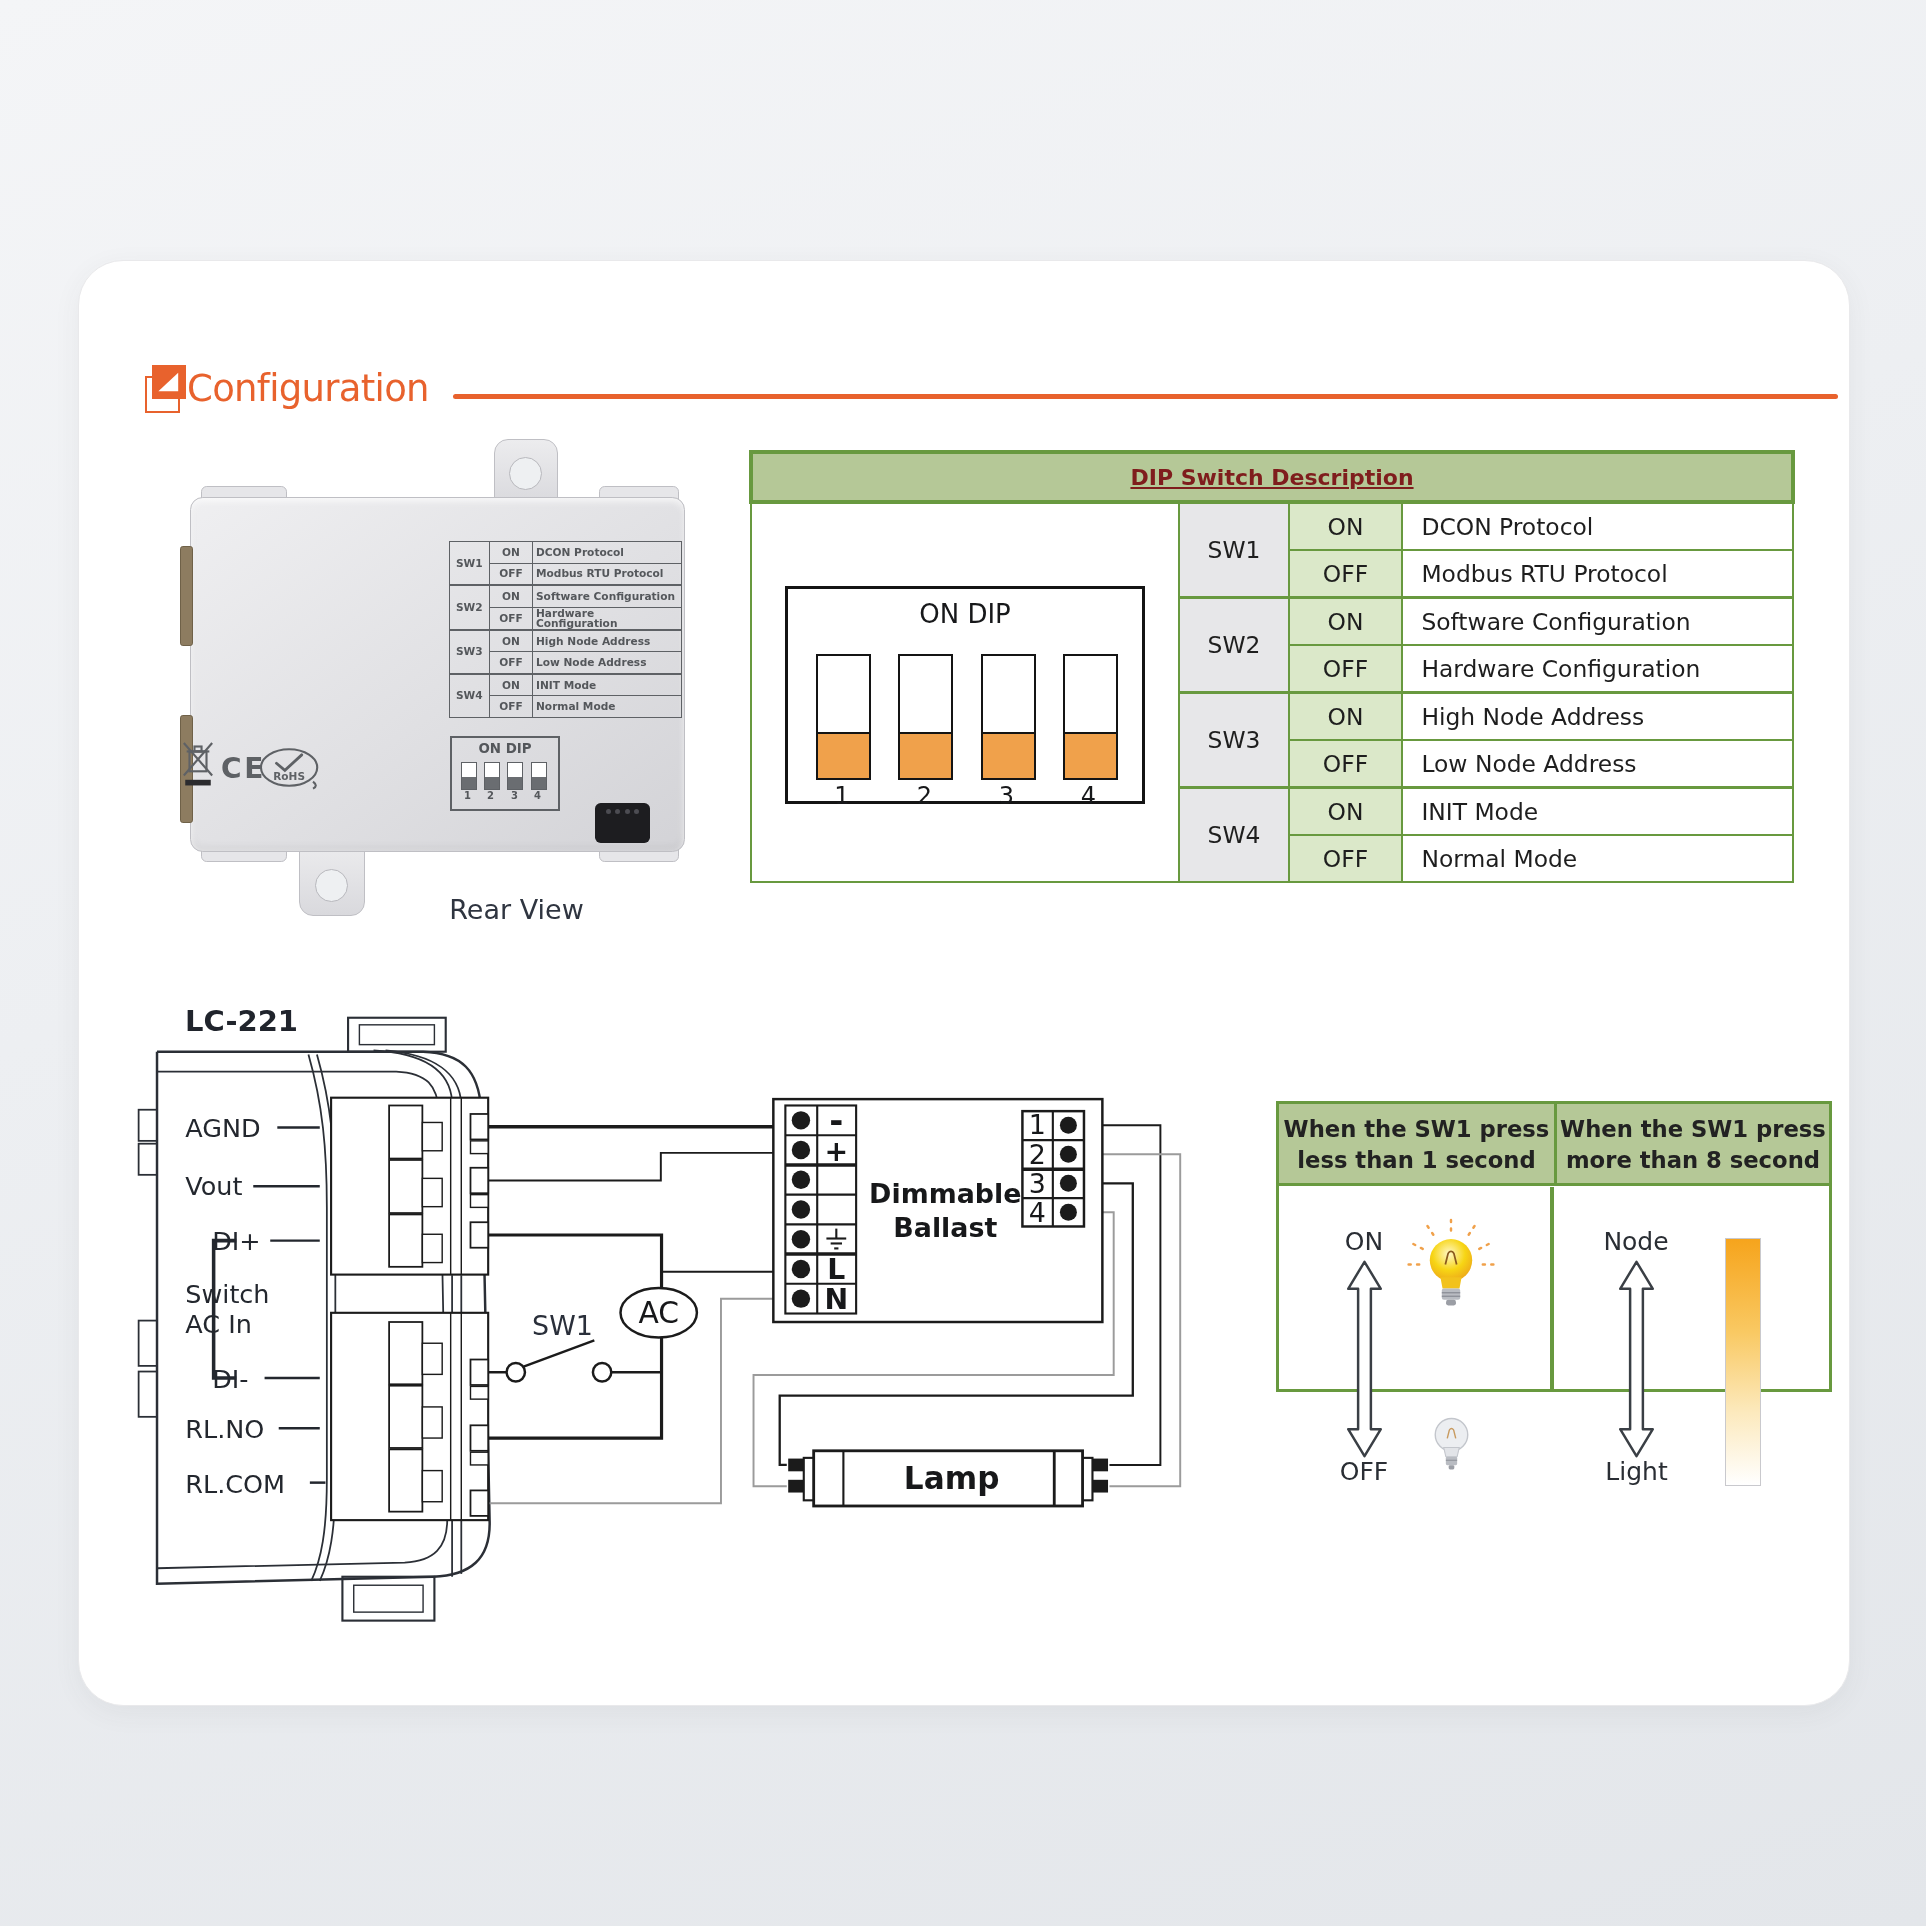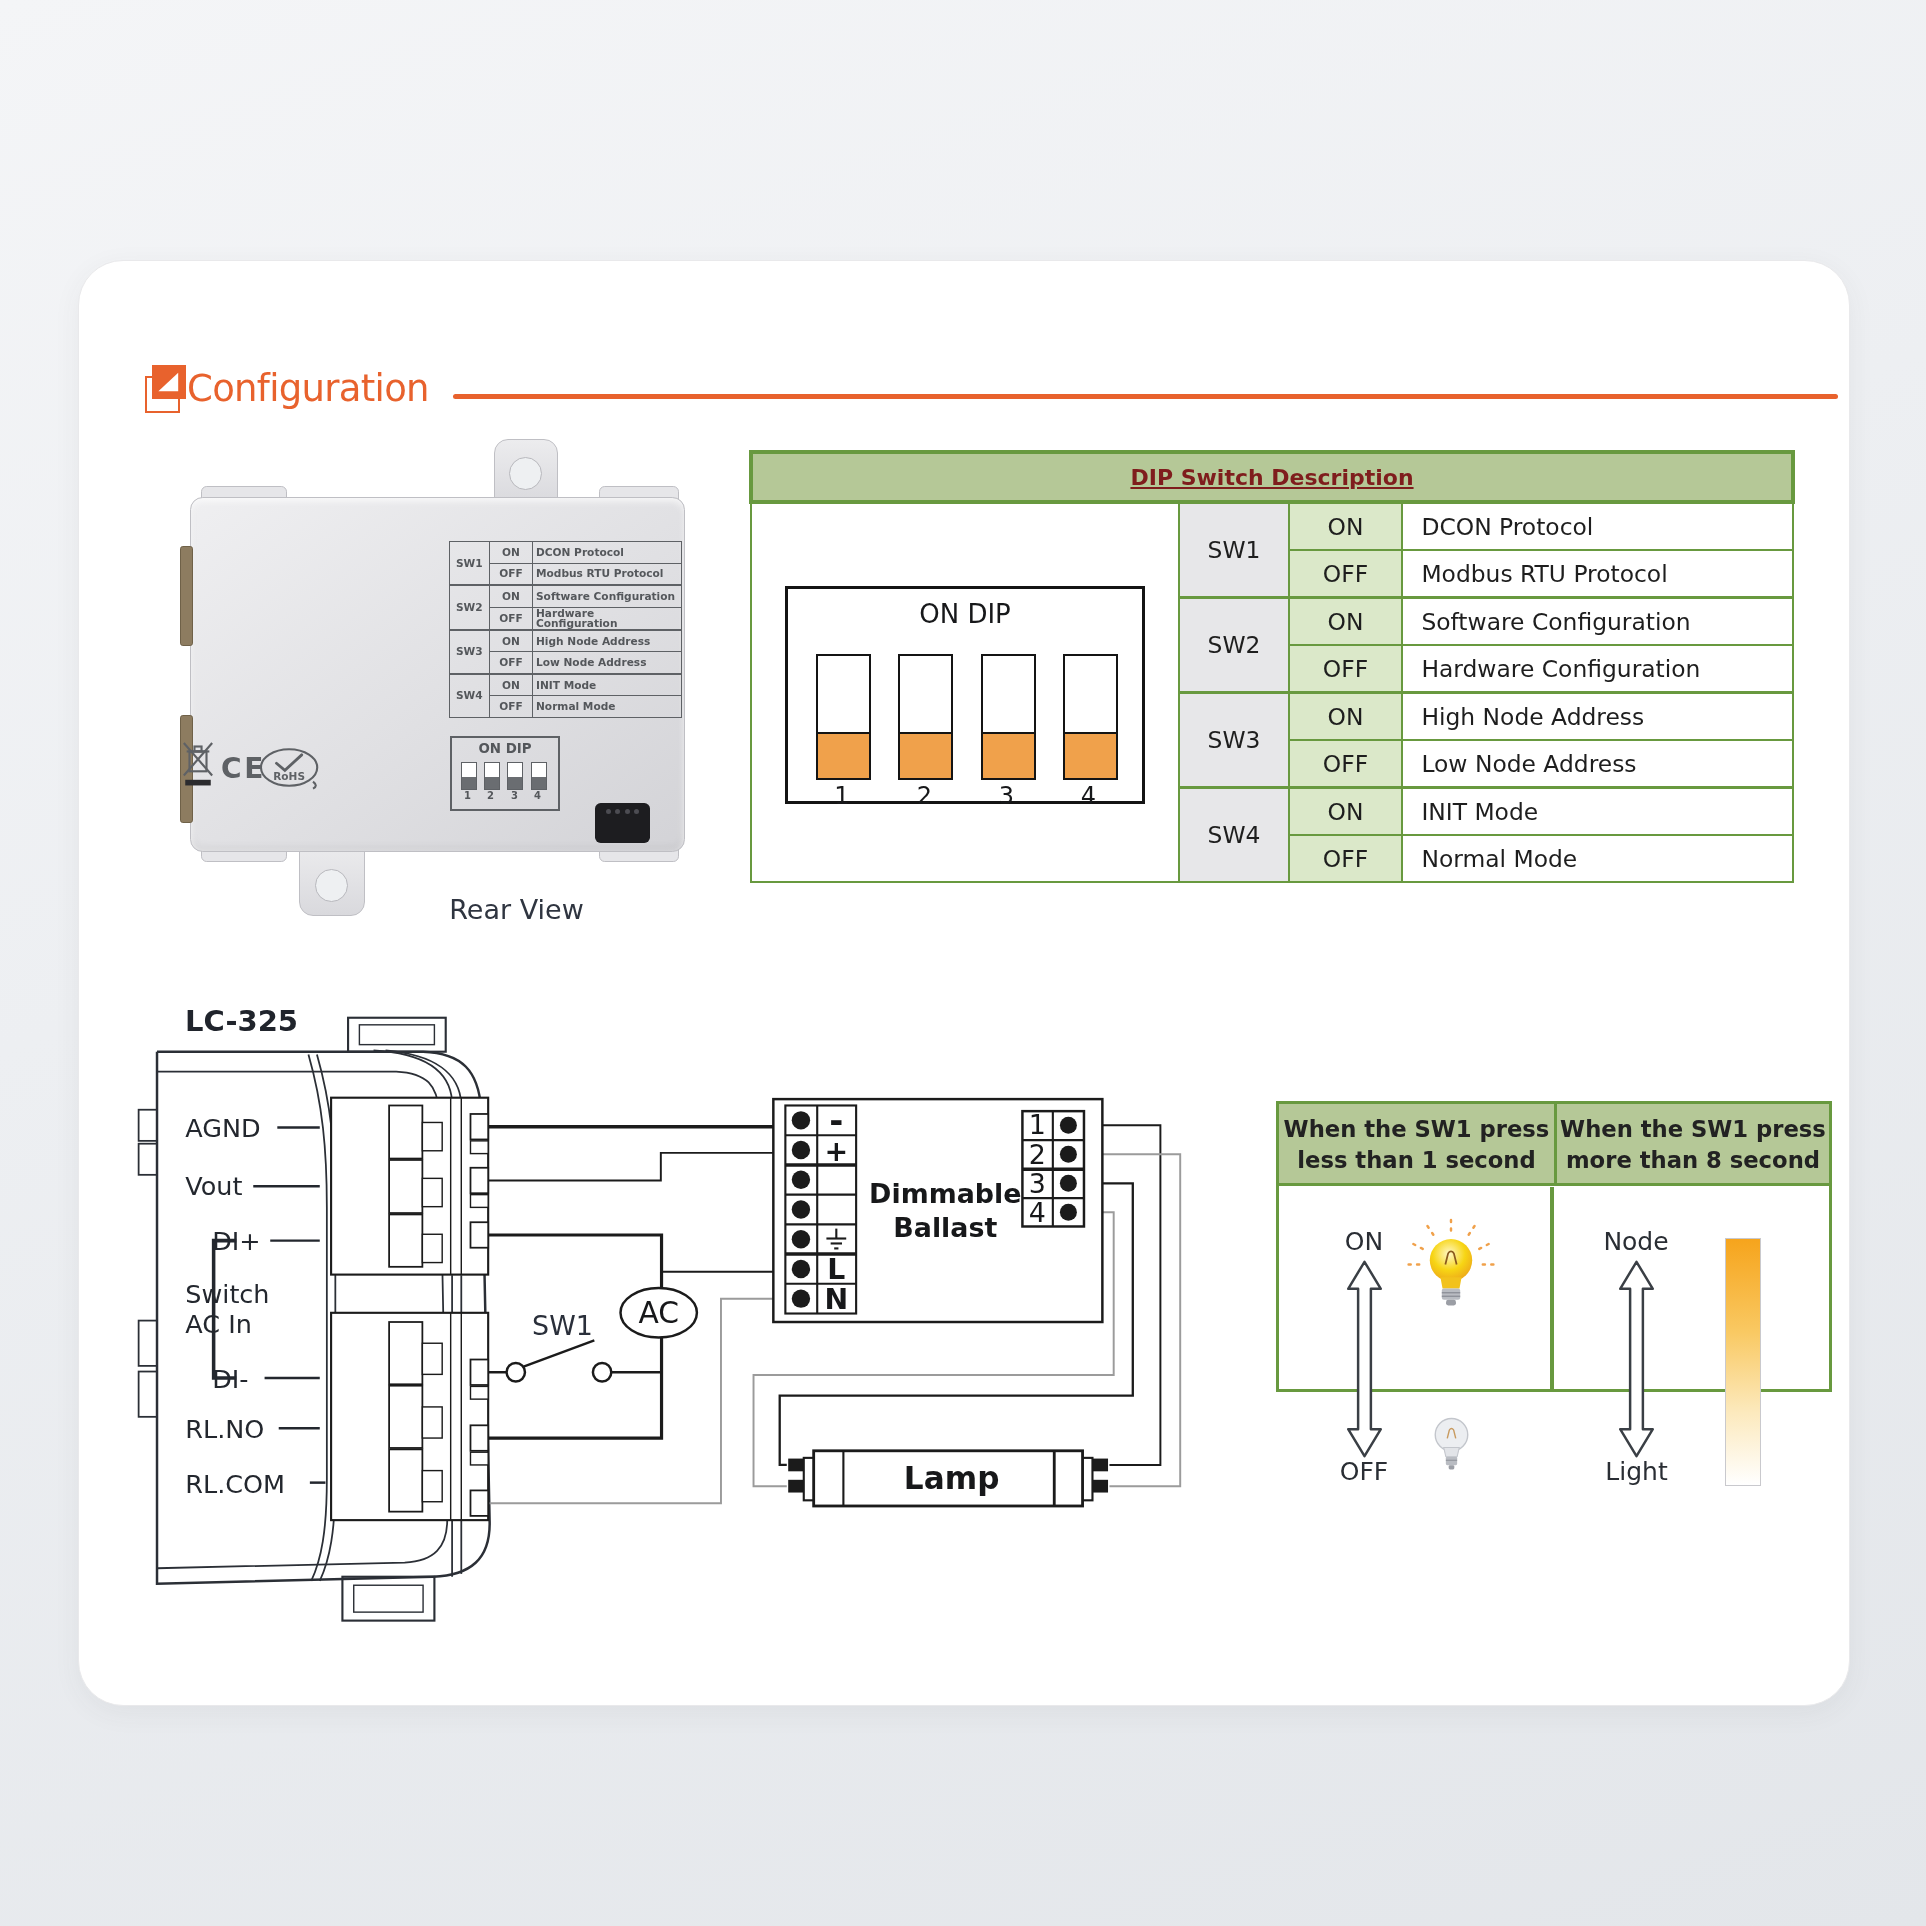--- a/index.html
+++ b/index.html
@@ -260,21 +260,21 @@
         <td class="dip-desc gtop">INIT Mode</td>
         </tr>
     <tr>
           <td class="dip-on">OFF</td>
         <td class="dip-desc">Normal Mode</td>
         </tr>
   </tbody>
     </table>
 
 
-  <div class="lc-label">LC-325</div>
+  <div class="lc-label">LC-221</div>
 
   <svg class="wiring" viewBox="140 1430 1580 900">
 
     <g stroke="#2b2f36" fill="none" stroke-width="2.5">
       <path d="M 222 1486 L 598 1486 C 654 1488 676 1514 680 1566 L 692 2148 C 694 2204 664 2226 612 2228 L 222 2238 L 222 1486" stroke-width="3.5"></path>
       <path d="M 222 1514 L 560 1514 C 604 1516 618 1534 621 1572 L 632 2142 C 634 2188 612 2206 572 2208 L 222 2216"></path>
       <path d="M 436 1490 C 456 1560 462 1624 462 1706 L 462 2090 C 462 2164 454 2204 440 2234"></path>
       <path d="M 448 1490 C 468 1560 474 1624 474 1706 L 474 2090 C 474 2164 466 2204 452 2234"></path>
       <path d="M 528 1484 C 600 1488 636 1512 639 1556"></path>
       <path d="M 545 1484 C 615 1490 650 1517 652 1560"></path>

